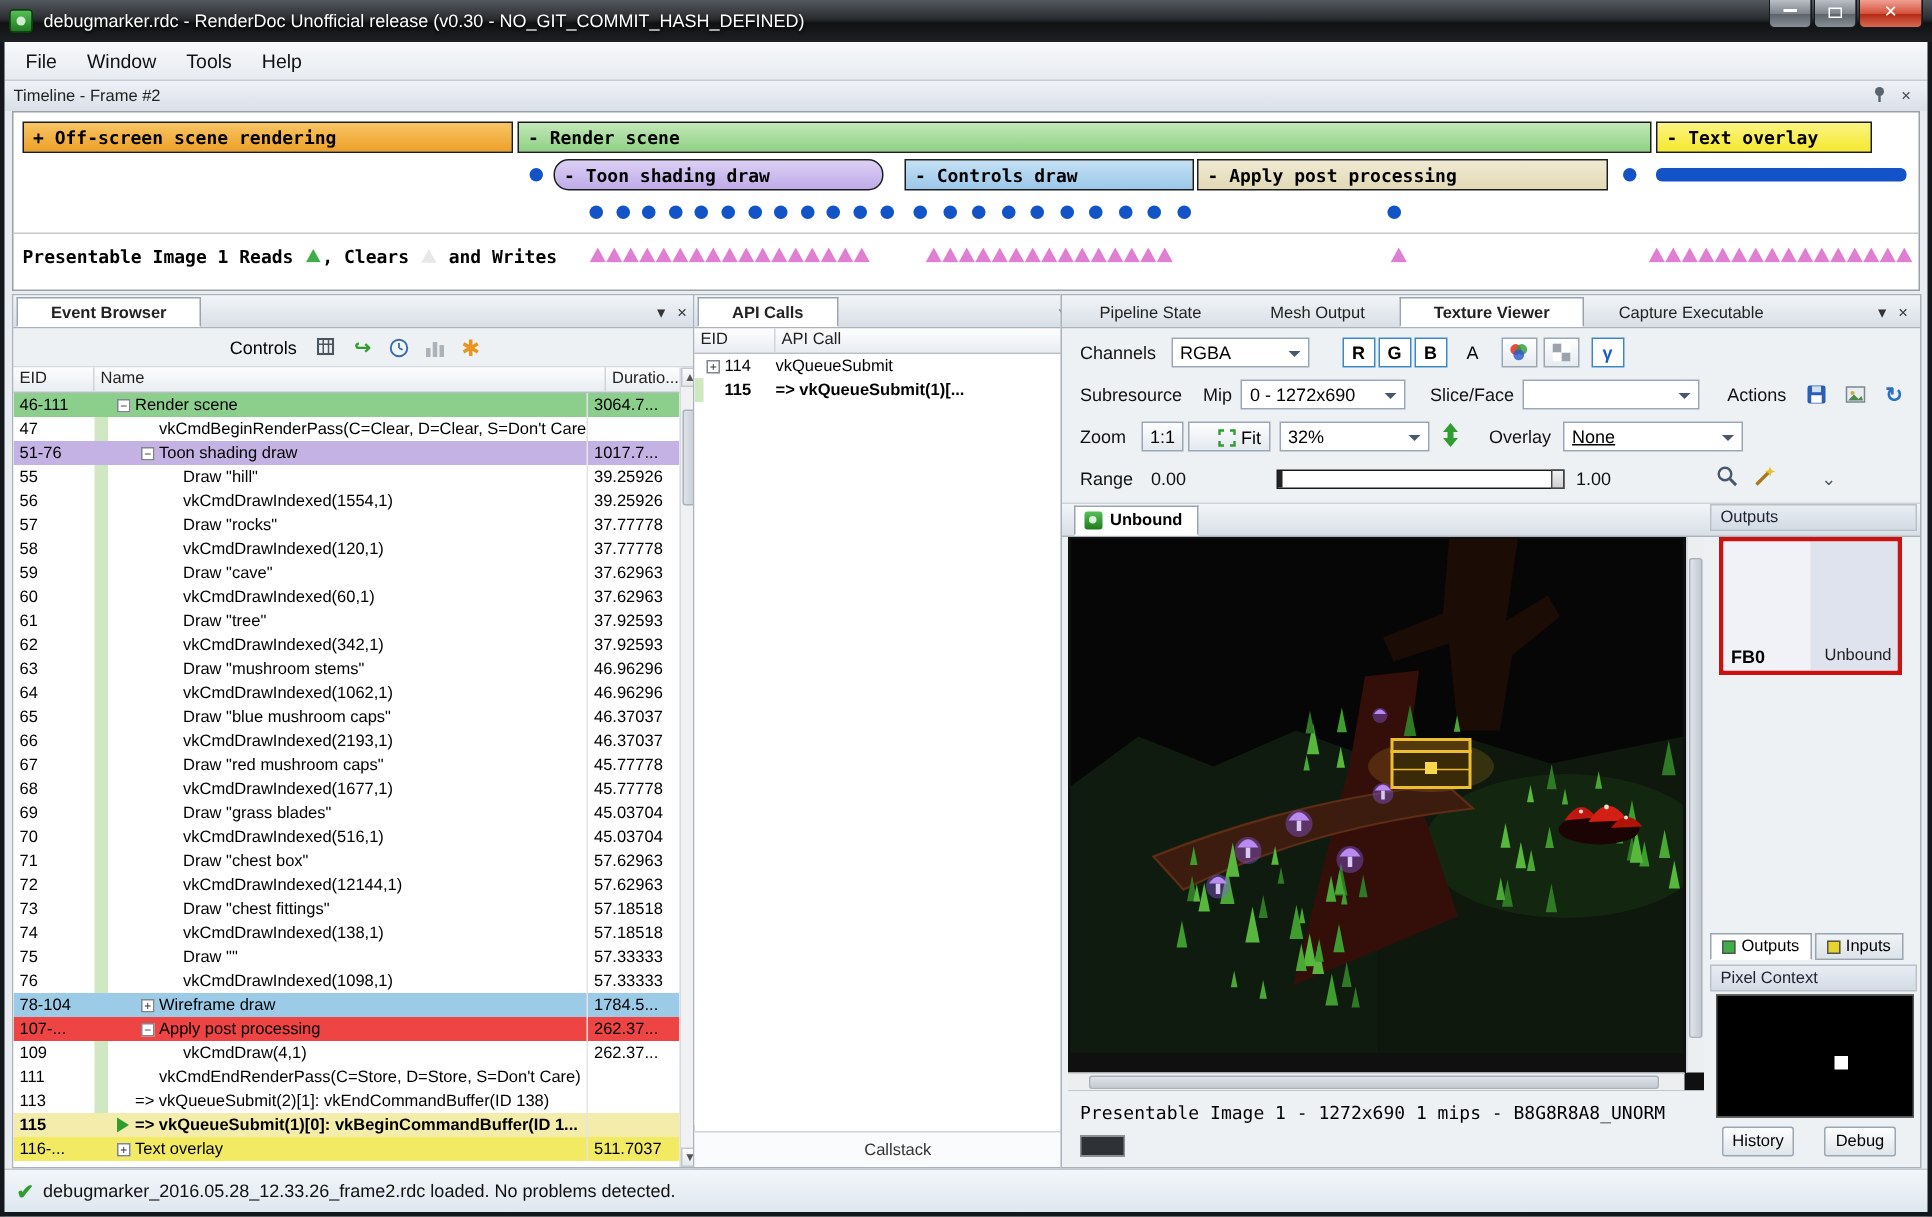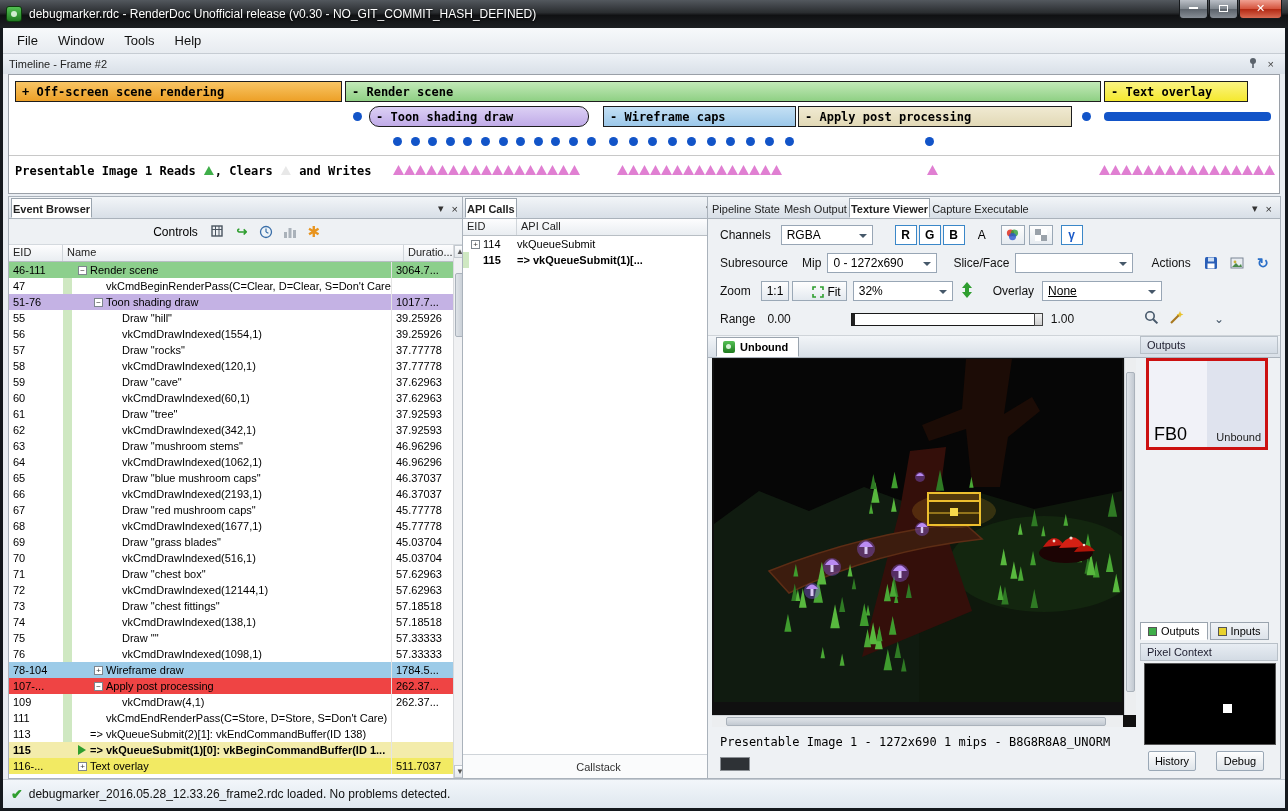--- a/index.html
+++ b/index.html
@@ -39,21 +39,21 @@
   #tl-legend{position:absolute;left:0;top:80px;width:1272px;height:40px;border-top:1px solid #c8c8c8;}
   #tl-legend .ltext{position:absolute;left:6px;top:8px;font:bold 12px "DejaVu Sans Mono",monospace;color:#000;white-space:nowrap;}
   .tri{position:absolute;width:11px;height:10px;background:#e07fd2;clip-path:polygon(50% 0,100% 100%,0 100%);}
   .tri-inline{display:inline-block;position:static;vertical-align:baseline;margin:0 1px;}
   .tri-green{background:#3fae49;}
   .tri-clear{background:#e8e8e8;outline:1px solid #888;}
 
   
   .panel{position:absolute;top:196px;height:583px;background:#fff;border:1px solid #aab2bb;}
   .ptabs{position:absolute;left:0;top:0;right:0;height:22px;background:linear-gradient(#f2f5f8,#d8dfe7);border-bottom:1px solid #aab2bb;display:flex;align-items:flex-end;padding-left:2px;}
-  .ptab{height:20px;padding:4px 1px 0;font-size:11px;color:#222;border:1px solid transparent;white-space:nowrap;}
+  .ptab{height:20px;padding:4px 22px 0;font-size:11px;color:#222;border:1px solid transparent;white-space:nowrap;}
   .ptab.active{background:#fff;border-color:#9aa4ae;border-bottom-color:#fff;font-weight:bold;}
   .strip-icons{margin-left:auto;display:flex;align-items:center;padding:0 4px 3px 0;}
   .strip-icons span{font-size:11px;color:#333;padding:0 4px;}
 
   
   #event-panel{left:8px;width:459px;}
   #eb-controls{position:absolute;left:0;top:22px;right:0;height:26px;background:#eef1f4;border-bottom:1px solid #d4d9de;display:flex;align-items:center;padding-left:6px;justify-content:center;}
   #eb-controls .lbl{font-size:12px;margin-right:10px;}
   .cicon{width:20px;height:18px;display:flex;align-items:center;justify-content:center;margin-right:4px;font-size:13px;}
   .colhdr{position:absolute;left:0;top:48px;right:0;height:17px;display:flex;background:linear-gradient(#fdfdfe,#e9edf1);border-bottom:1px solid #b8bec4;font-size:11px;color:#222;}
@@ -113,21 +113,21 @@
   #tex-status{position:absolute;left:4px;top:530px;width:424px;bottom:0;background:#eef1f4;}
   #tex-status .stext{position:absolute;left:8px;top:8px;font:12px "DejaVu Sans Mono",monospace;color:#000;white-space:nowrap;}
   #tex-swatch{position:absolute;left:8px;top:30px;width:30px;height:14px;background:#2e3236;border:1px solid #8a8f94;}
 
   .colhead-right{position:absolute;height:18px;background:linear-gradient(#e8edf3,#d3dbe4);border:1px solid #b8c0c8;font-size:11px;padding:2px 6px;color:#223;}
   #outputs-hdr{left:432px;top:139px;width:138px;}
   #fb-thumb{position:absolute;left:438px;top:161px;width:122px;height:92px;border:3px solid #cc1111;background:#eef0f6;}
   #fb-thumb .half{position:absolute;top:0;bottom:0;width:50%;}
   #fb-thumb .hl{left:0;background:#f1f2f8;}
   #fb-thumb .hr{right:0;background:#dfe3ee;}
-  #fb-thumb .fbname{position:absolute;left:5px;bottom:2px;font-size:18px;font-weight:normal;color:#000;}
+  #fb-thumb .fbname{position:absolute;left:5px;bottom:2px;font-size:12px;font-weight:bold;color:#000;}
   #fb-thumb .fbstat{position:absolute;right:4px;bottom:4px;font-size:11px;color:#222;}
   #oi-tabs{position:absolute;left:432px;top:424px;width:140px;height:19px;display:flex;align-items:flex-end;}
   .oitab{height:18px;border:1px solid #9aa4ae;background:linear-gradient(#f0f3f6,#dde3ea);display:flex;align-items:center;padding:0 7px;font-size:11px;margin-right:2px;}
   .oitab.active{background:#fff;border-bottom-color:#fff;}
   .sqicon{width:9px;height:9px;margin-right:4px;border:1px solid #555;}
   .sq-green{background:#3fae49;}
   .sq-yellow{background:#e8d22e;}
   #pixctx-hdr{left:432px;top:446px;width:138px;}
   #pixctx{position:absolute;left:436px;top:466px;width:132px;height:82px;background:#000;border:1px solid #555;}
   #pixctx .px{position:absolute;left:78px;top:40px;width:9px;height:9px;background:#fff;}
@@ -172,21 +172,21 @@
     <span class="mini-icon">×</span>
   </div>
 
   <div class="abs" id="tl-body">
     <div class="tbar tb-orange" style="left:6px;top:6px;width:327px;">+ Off-screen scene rendering</div>
     <div class="tbar tb-green" style="left:336px;top:6px;width:756px;">- Render scene</div>
     <div class="tbar tb-yellow" style="left:1095px;top:6px;width:144px;">- Text overlay</div>
 
     <div class="dot" style="left:344px;top:37px;"></div>
     <div class="tbar tb-lav" style="left:360px;top:31px;width:220px;border-radius:10px;">- Toon shading draw</div>
-    <div class="tbar tb-blue" style="left:594px;top:31px;width:193px;">- Wireframe caps</div>
+    <div class="tbar tb-blue" style="left:594px;top:31px;width:193px;">- Controls draw</div>
     <div class="tbar tb-tan" style="left:789px;top:31px;width:274px;">- Apply post processing</div>
     <div class="dot" style="left:1073px;top:37px;"></div>
     <div class="bluebar" style="left:1095px;top:37px;width:167px;"></div>
 
     <div id="tl-dots"></div>
 
     <div id="tl-legend">
       <div class="ltext">
         <span>Presentable Image 1 Reads</span>
         <span class="tri tri-inline tri-green" style="width:10px;height:9px;"></span><span>, Clears</span>

